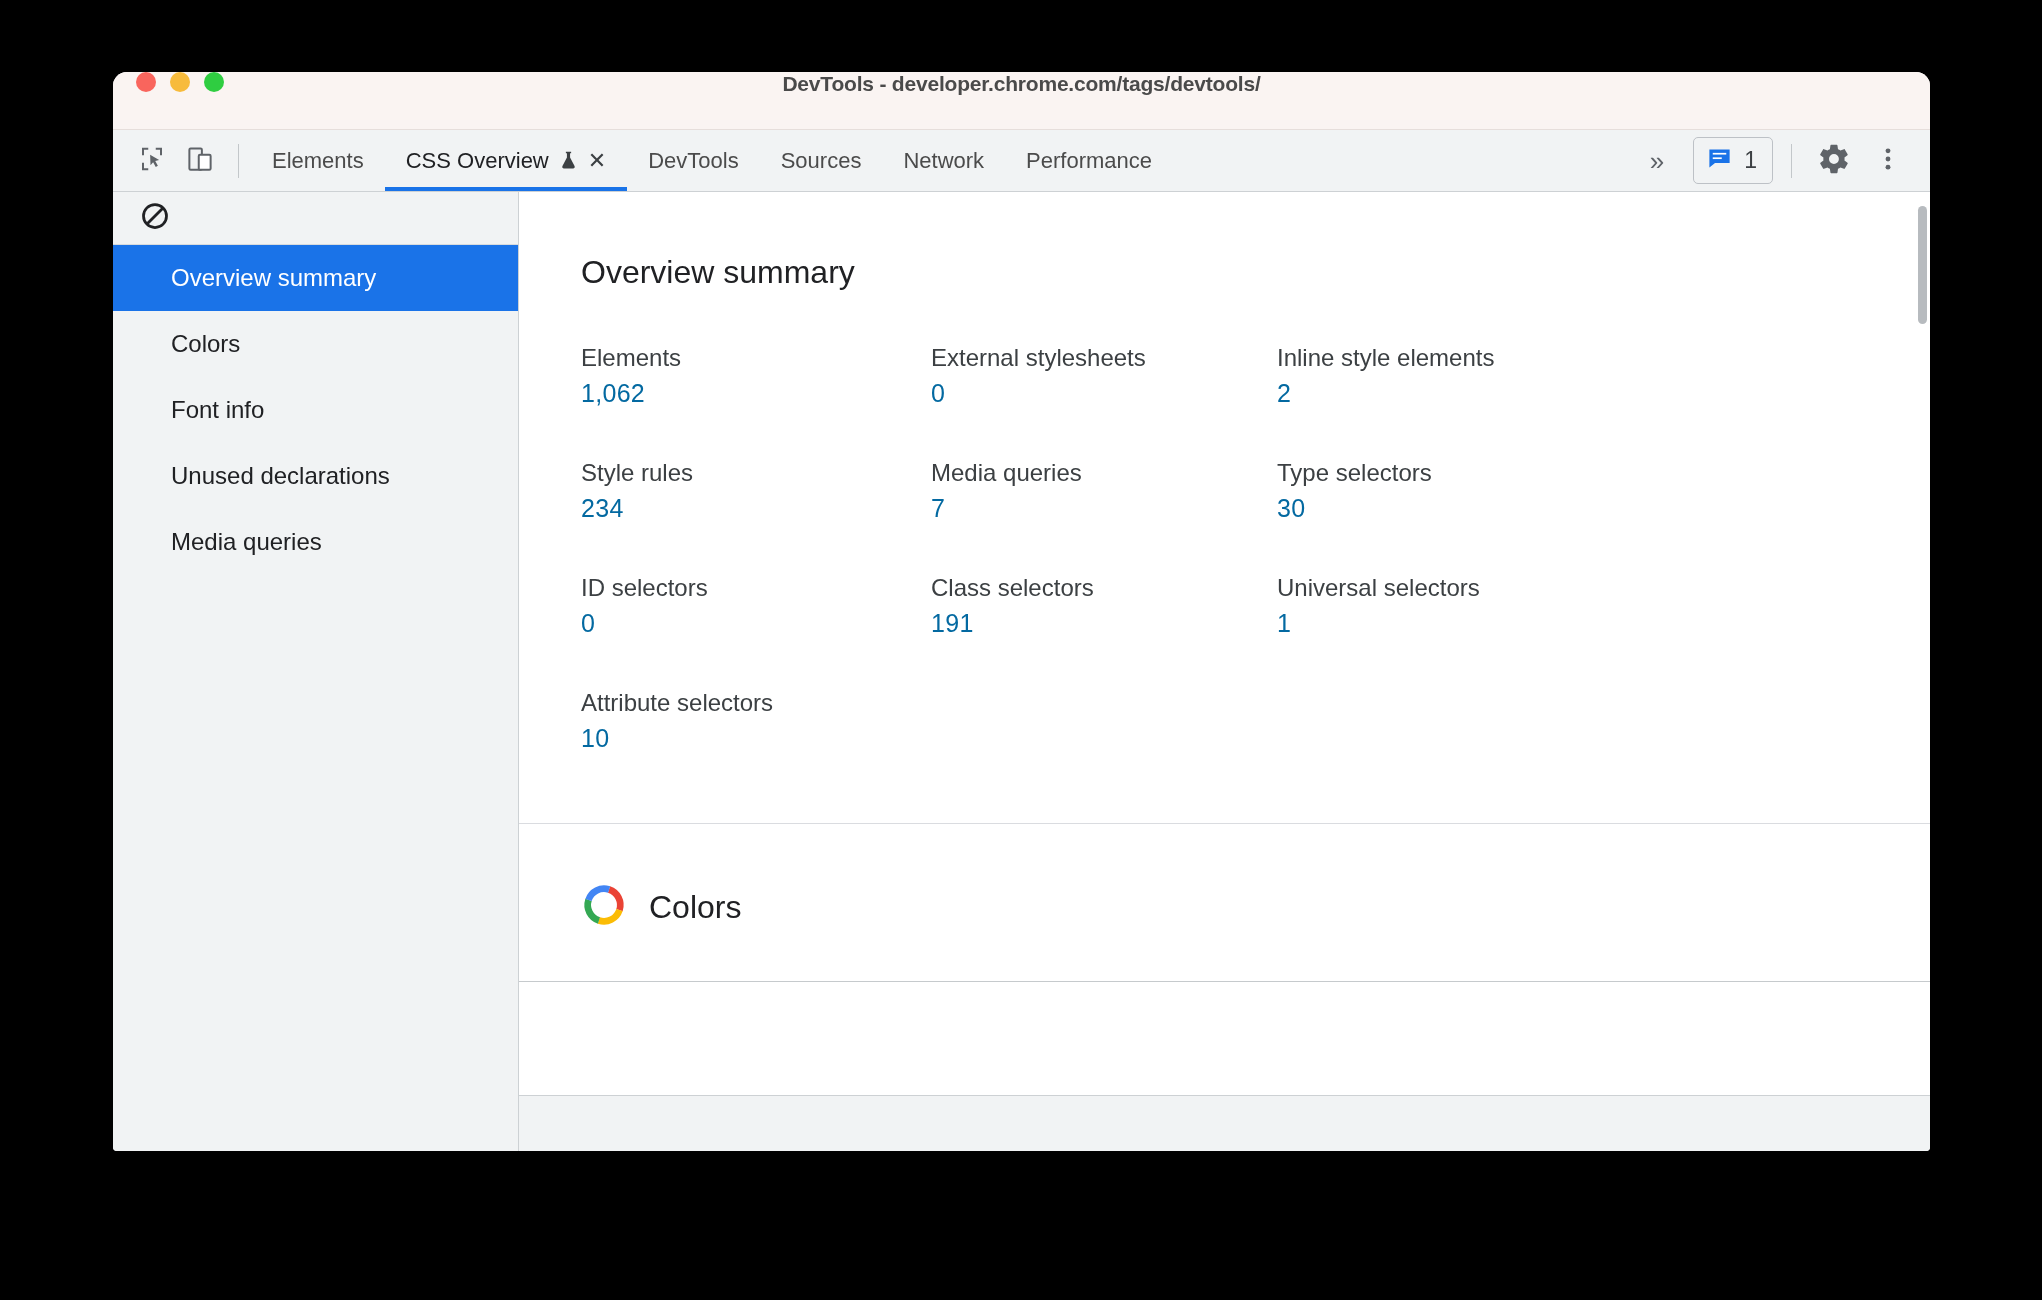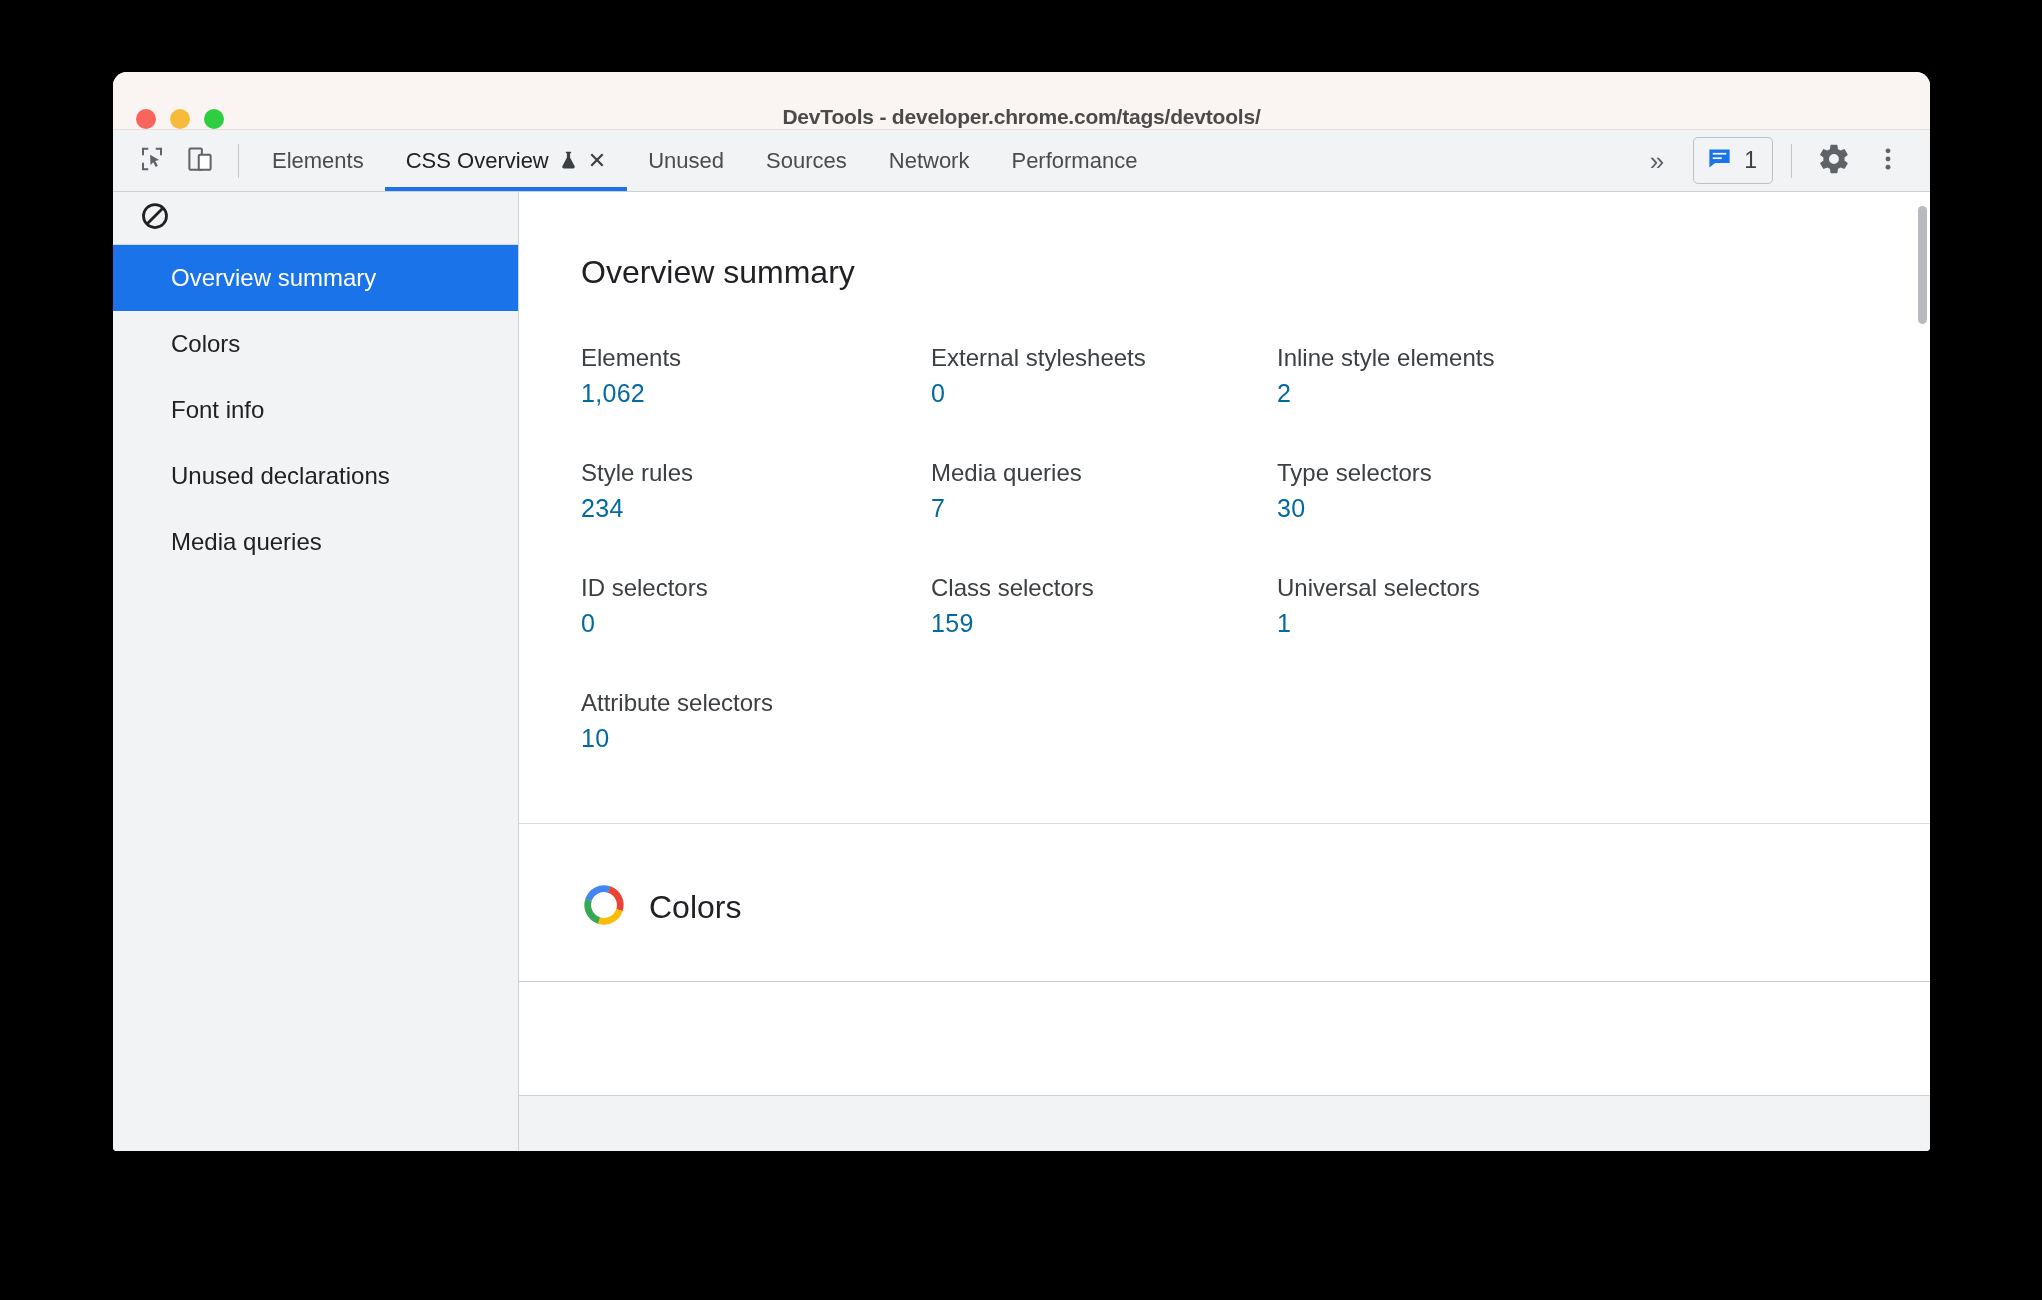--- a/index.html
+++ b/index.html
@@ -24,21 +24,21 @@
   }
 
   
   .titlebar {
     position: relative;
     height: 58px;
     flex: 0 0 58px;
     background: #faf4f2;
     border-bottom: 1px solid #e6dedb;
     display: flex;
-    align-items: flex-end;
+    align-items: flex-start;
   }
   .traffic {
     display: flex;
     align-items: center;
     gap: 14px;
     padding-left: 23px;
   }
   .dot { width: 20px; height: 20px; border-radius: 50%; display: block; }
   .dot.red    { background: #f9655d; }
   .dot.yellow { background: #f7bb3c; }
@@ -274,21 +274,21 @@
       <div class="tab active">
         <span>CSS Overview</span>
         <span class="flask">
           <svg width="21" height="21" viewBox="0 0 24 24">
             <path d="M9 2h6v1.6h-1.2v5.1l5.1 9.6c.7 1.3-.2 2.9-1.7 2.9H6.8c-1.5 0-2.4-1.6-1.7-2.9l5.1-9.6V3.6H9V2z" fill="#3c4043"></path>
           </svg>
         </span>
         <span class="closex">✕</span>
       </div>
       <div class="tab">
-        <span>Unused</span>
+        <span>DevTools</span>
       </div>
       <div class="tab">
         <span>Sources</span>
       </div>
       <div class="tab">
         <span>Network</span>
       </div>
       <div class="tab">
         <span>Performance</span>
       </div>
@@ -389,21 +389,21 @@
               <div class="stat-label">Type selectors</div>
               <div class="stat-value">30</div>
             </div>
 
             <div>
               <div class="stat-label">ID selectors</div>
               <div class="stat-value">0</div>
             </div>
             <div>
               <div class="stat-label">Class selectors</div>
-              <div class="stat-value">159</div>
+              <div class="stat-value">191</div>
             </div>
             <div>
               <div class="stat-label">Universal selectors</div>
               <div class="stat-value">1</div>
             </div>
 
             <div>
               <div class="stat-label">Attribute selectors</div>
               <div class="stat-value">10</div>
             </div>

